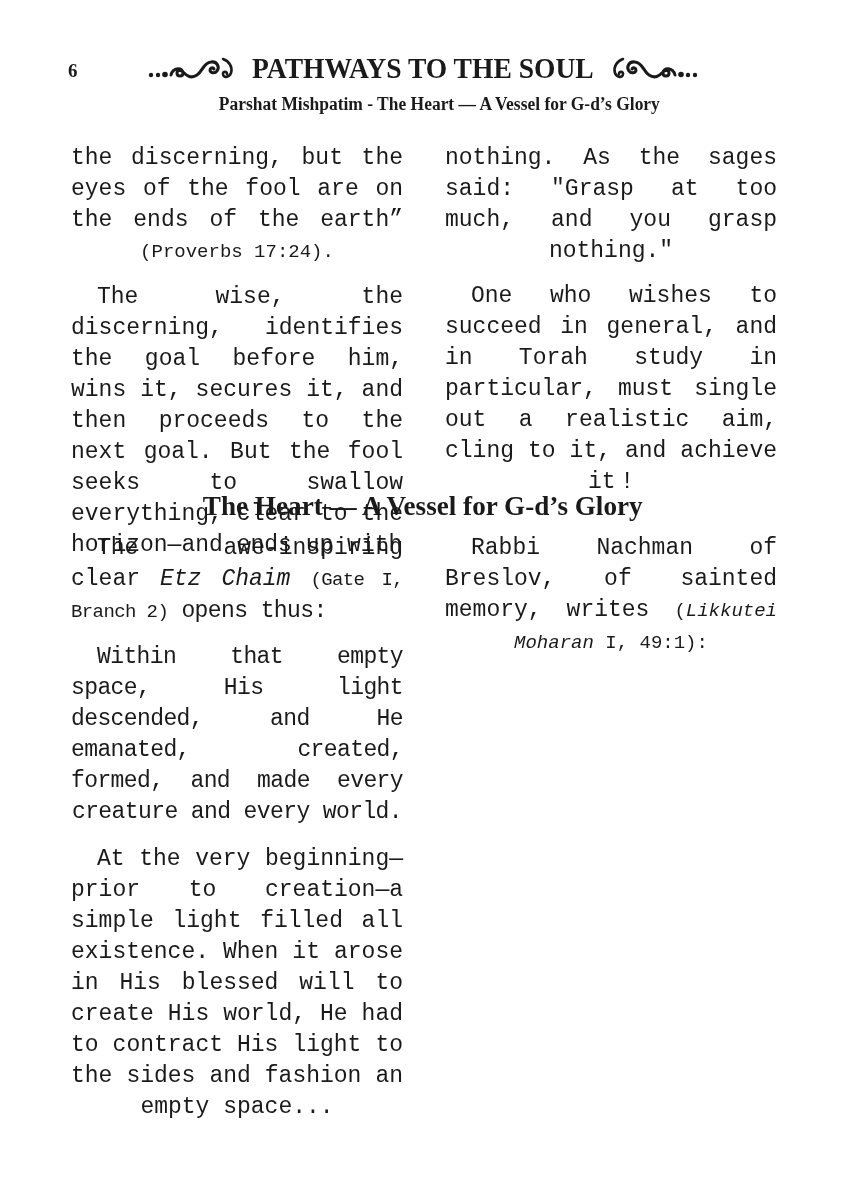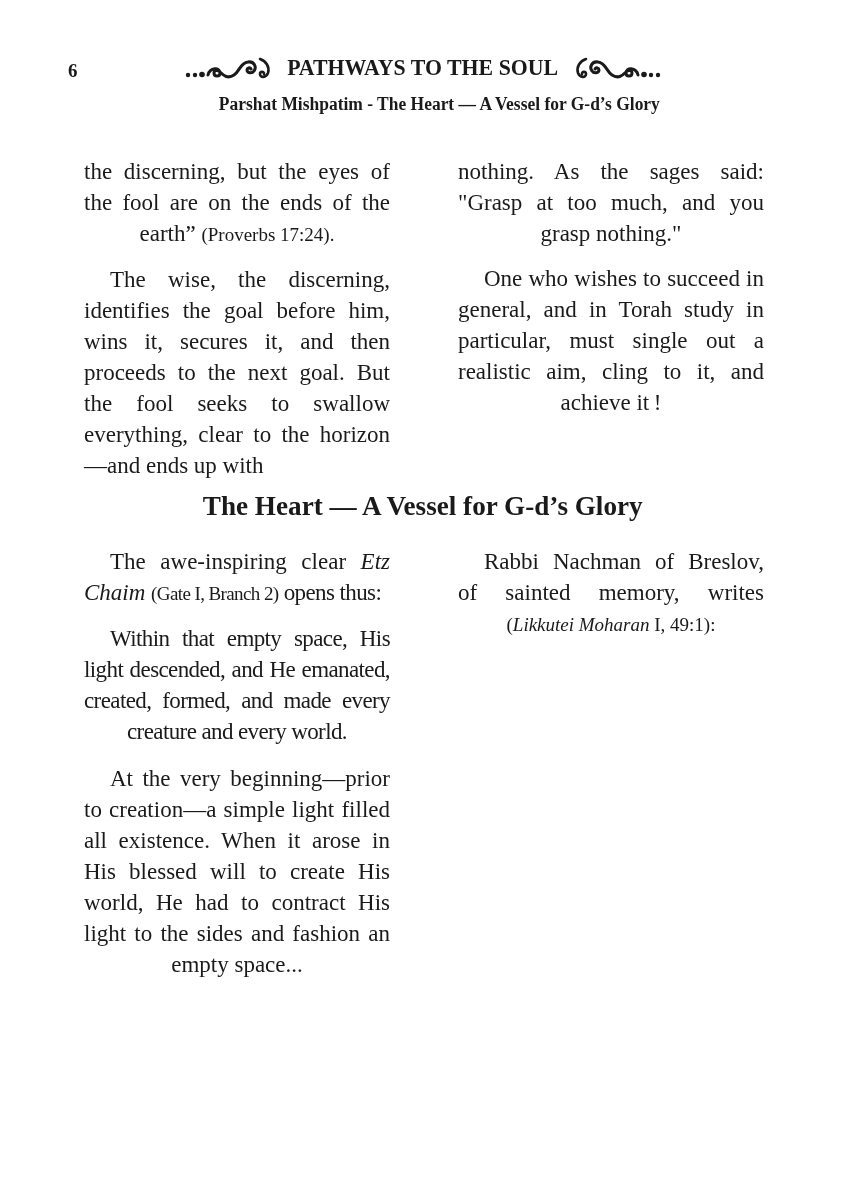--- a/index.html
+++ b/index.html
@@ -24,21 +24,21 @@
   }
   .running-title {
     position: absolute;
     left: 128px;
     top: 48px;
     width: 590px;
     height: 40px;
     display: flex;
     align-items: center;
     justify-content: center;
-    font-size: 23px;
+    font-size: 29px;
     font-weight: bold;
     letter-spacing: 0px;
     white-space: nowrap;
   }
   .running-title .flourish {
     display: inline-flex;
     align-items: center;
     height: 30px;
   }
   .running-title .flourish svg {
@@ -70,22 +70,23 @@
     font-size: 23px;
     line-height: 31px;
     text-align: justify;
     text-align-last: auto;
   }
   .col-left-top { left: 71px; top: 143px; }
   .col-right-top { left: 445px; top: 143px; }
   .col-left-bottom { left: 71px; top: 533px; }
   .col-right-bottom { left: 445px; top: 533px; }
   .column p {
-    margin: 13px;
+    margin: 0;
     text-indent: 26px;
+    font-family: Liberation Mono, monospace;
   }
   .column p.no-indent { text-indent: 0; }
   .column p.gap-after { margin-bottom: 14px; }
   .column p.gap-after-lg { margin-bottom: 16px; }
   .column p.center-last { text-align-last: center; }
   .small {
     font-size: 19px;
   }
   .cond {
     letter-spacing: -0.6px;

